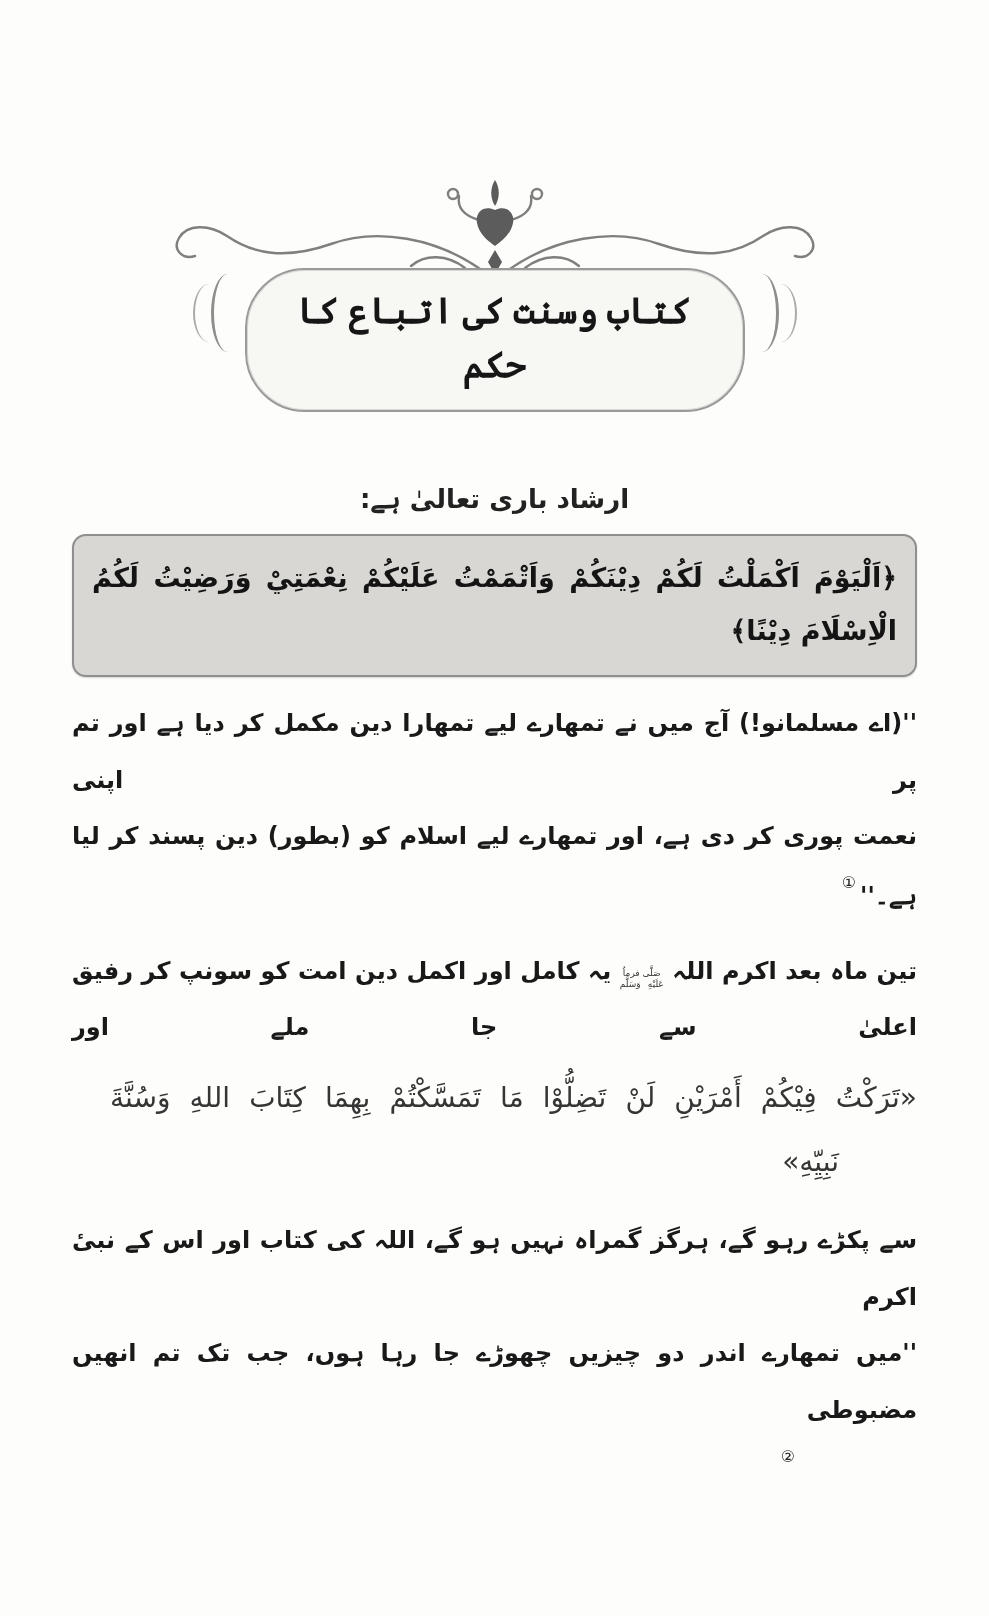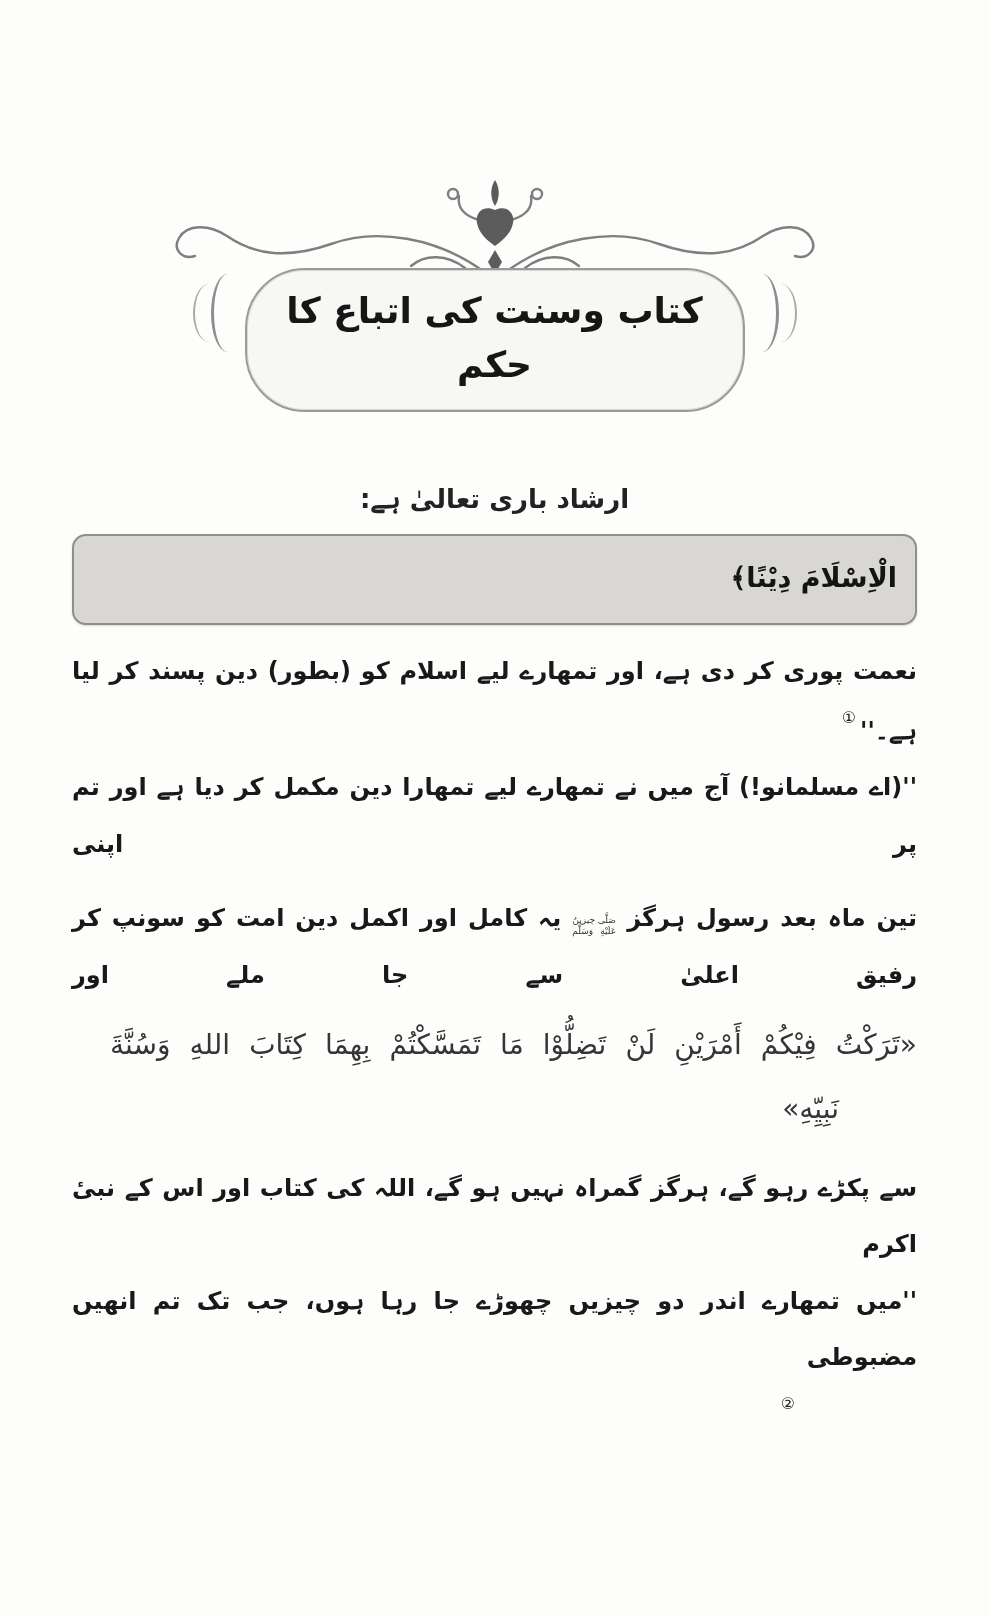--- a/index.html
+++ b/index.html
@@ -10,21 +10,21 @@
     background:#fdfdfb;
     overflow:hidden;
     direction:rtl;
     font-family:"DejaVu Sans", sans-serif;
     color:#1b1b1b;
   }
   .content{padding:0 72px;}
 
   
   .ornament{width:720px;margin:178px auto 0;display:block;}
-  .pill-wrap{position:relative;width:500px;margin:-14px auto 10px;}
+  .pill-wrap{position:relative;width:500px;margin:-14px auto 10px;font-family:Liberation Serif, serif;}
   .pill{
     position:relative;z-index:2;
     background:#f7f7f4;
     border:2px solid #9a9a9a;
     border-radius:60px;
     padding:14px 24px 18px;
     text-align:center;
     box-shadow:0 0 0 1px #d8d8d4 inset;
   }
   .pill h1{
@@ -117,34 +117,35 @@
     <div class="pill">
       <h1>کتاب وسنت کی اتباع کا حکم</h1>
     </div>
   </div>
 
   <div class="content">
 
     <p class="intro">ارشاد باری تعالیٰ ہے:</p>
 
     <div class="verse-box">
+      <div class="vline j">﴿اَلْيَوْمَ اَكْمَلْتُ لَكُمْ دِيْنَكُمْ وَاَتْمَمْتُ عَلَيْكُمْ نِعْمَتِيْ وَرَضِيْتُ لَكُمُ</div>
       <div class="vline">الْاِسْلَامَ دِيْنًا﴾</div>
     </div>
 
     <div class="para">
+      <div class="l j">''(اے مسلمانو!) آج میں نے تمھارے لیے تمھارا دین مکمل کر دیا ہے اور تم پر اپنی</div>
       <div class="l j">
         <span>نعمت پوری کر دی ہے، اور تمھارے لیے اسلام کو (بطور) دین پسند کر لیا ہے۔''</span><sup class="fnref">①</sup>
       </div>
-      <div class="l j">''(اے مسلمانو!) آج میں نے تمھارے لیے تمھارا دین مکمل کر دیا ہے اور تم پر اپنی</div>
     </div>
 
     <div class="para">
       <div class="l j">
-        <span>تین ماہ بعد رسول ہرگز</span>
-        <span class="saw">صَلَّى چیزیںُ عَلَيْهِ وَسَلَّم</span>
+        <span>تین ماہ بعد اکرم اللہ</span>
+        <span class="saw">صَلَّى فرماُ عَلَيْهِ وَسَلَّم</span>
         <span>یہ کامل اور اکمل دین امت کو سونپ کر رفیق اعلیٰ سے جا ملے اور</span>
       </div>
     </div>
 
     <div class="hadith">
       <div class="l j">«تَرَكْتُ فِيْكُمْ أَمْرَيْنِ لَنْ تَضِلُّوْا مَا تَمَسَّكْتُمْ بِهِمَا كِتَابَ اللهِ وَسُنَّةَ</div>
       <div class="l cont">
         <span class="cont-inner">نَبِيِّهِ»</span>
       </div>
     </div>

